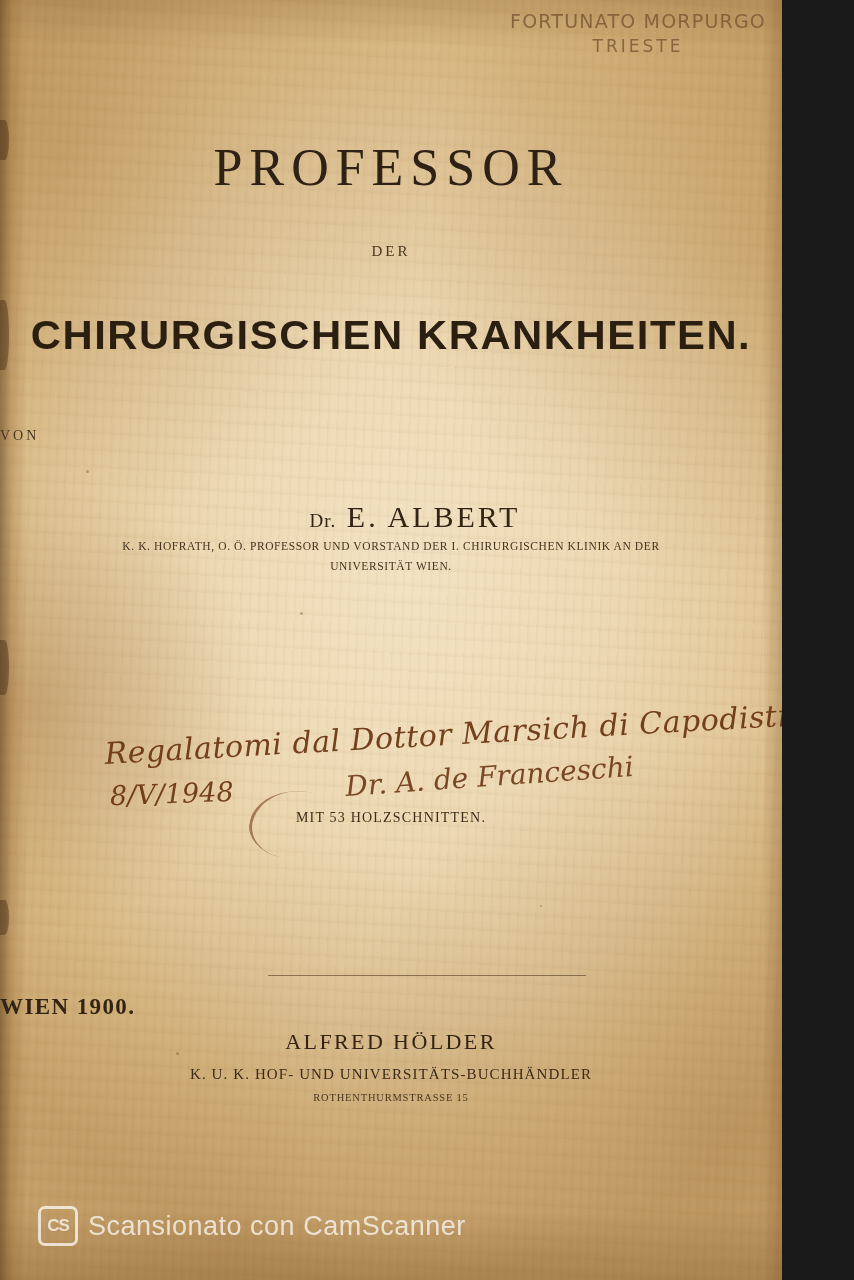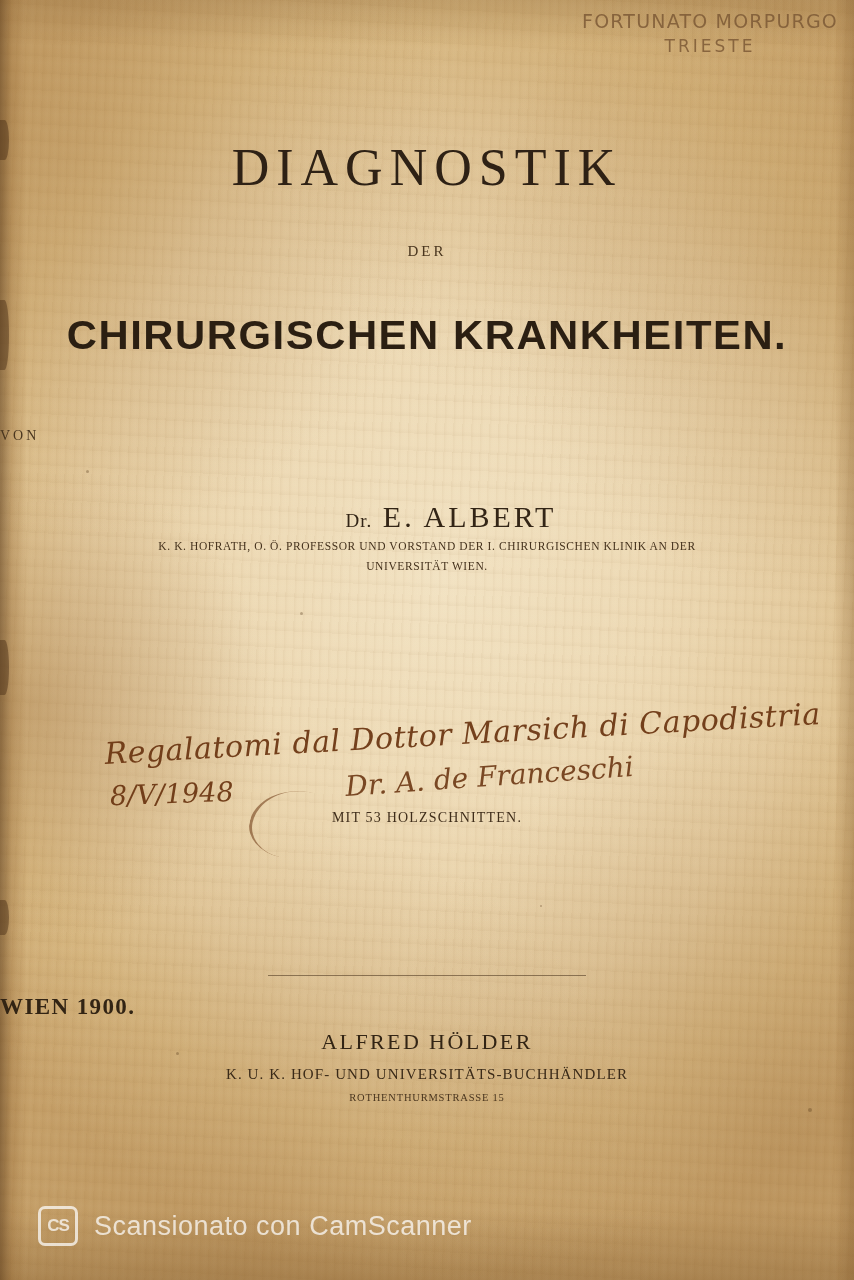--- a/index.html
+++ b/index.html
@@ -2,21 +2,21 @@
 <html><head>
 <meta charset="utf-8">
 <style>
   html, body {
     margin: 0;
     padding: 0;
     background: #1a1a1a;
   }
   #page {
     position: relative;
-    width: 854px;
+    width: 782px;
     height: 1280px;
     overflow: hidden;
     background:
       radial-gradient(ellipse 70% 55% at 52% 45%, #f2e2c2 0%, #edd9b4 35%, #e3c99c 62%, #d8b881 80%, #c9a46c 100%);
     font-family: "Liberation Serif", serif;
     color: #3a2a1a;
   }
   
   .tex1 {
     position: absolute; inset: 0;
@@ -216,21 +216,21 @@
     transform: rotate(12deg);
     pointer-events: none;
   }
 
   
   .watermark {
     position: absolute;
     left: 38px; bottom: 34px;
     display: flex;
     align-items: center;
-    gap: 16px;
+    gap: 10px;
     opacity: 0.72;
   }
   .cs-badge {
     width: 34px; height: 34px;
     border: 3px solid #ffffff;
     border-radius: 7px;
     color: #ffffff;
     font-family: "Liberation Sans", sans-serif;
     font-weight: bold;
     font-size: 17px;
@@ -269,21 +269,21 @@
   <div class="speck" style="left:808px;top:1108px;width:4px;height:4px;"></div>
   <div class="speck" style="left:86px;top:470px;width:3px;height:3px;"></div>
 
   <div class="content">
 
     <div class="stamp">
       <div class="l1">FORTUNATO MORPURGO</div>
       <div class="l2">TRIESTE</div>
     </div>
 
-    <div class="title-main">DIAGNOSTIK</div>
+    <div class="title-main">PROFESSOR</div>
 
     <div class="der">DER</div>
 
     <div class="title-sub">CHIRURGISCHEN KRANKHEITEN.</div>
 
     <div class="von">VON</div>
 
     <div class="author">
       <span class="small-dr">Dr.</span>
       <span>E. ALBERT</span>

